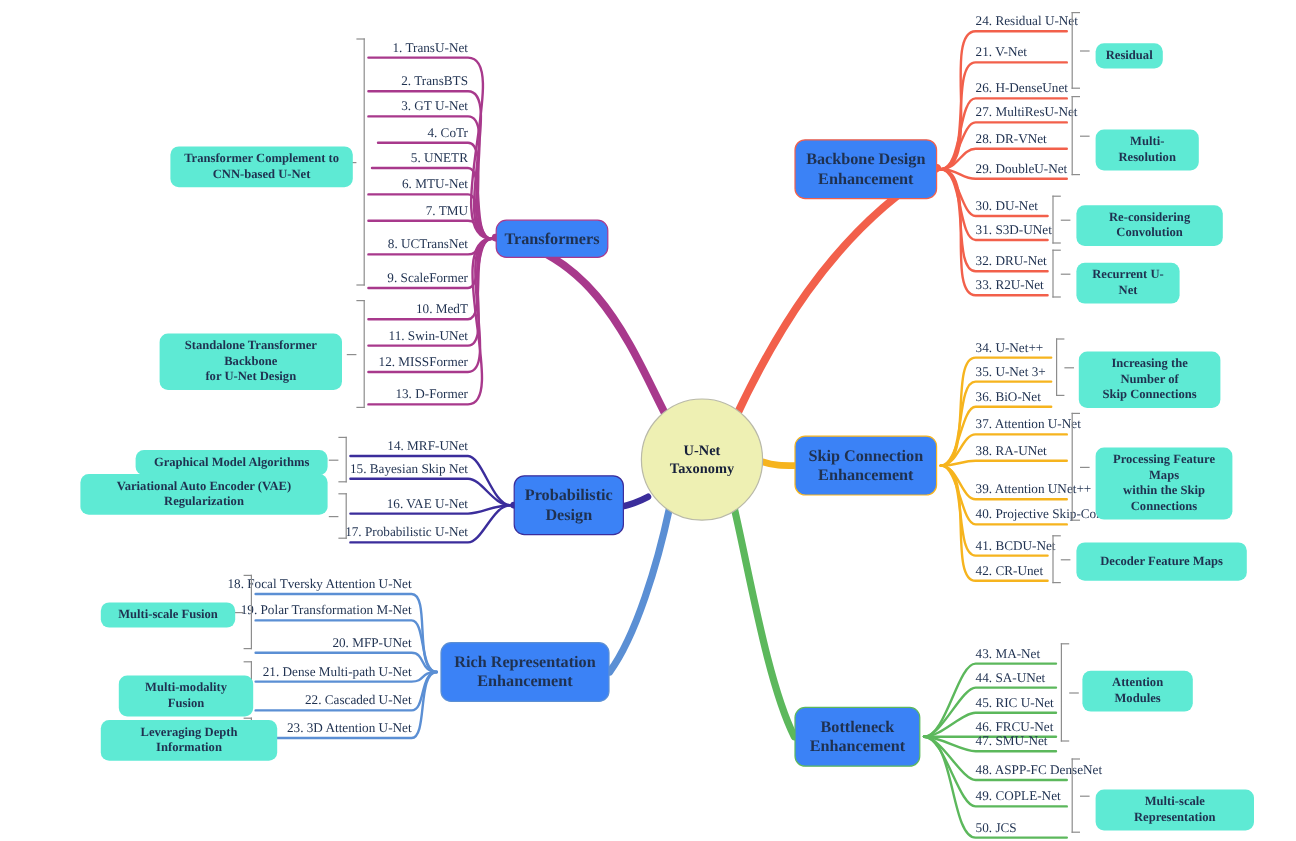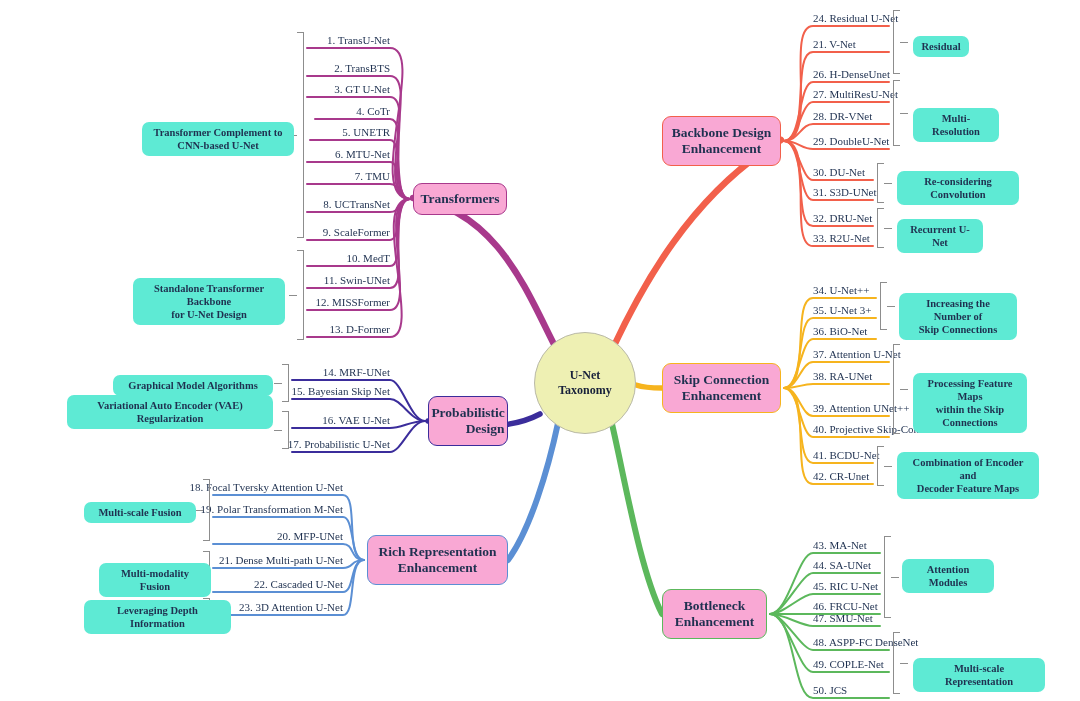--- a/index.html
+++ b/index.html
@@ -16,21 +16,21 @@
     position:absolute;width:102px;height:102px;border-radius:50%;
     background:#eef0b3;border:1.6px solid #b9b9a8;
     display:flex;align-items:center;justify-content:center;text-align:center;
     font-weight:bold;font-size:12px;line-height:1.25;color:#17203a;
     box-sizing:border-box;
   }
 
   
   .branch-node{
     position:absolute;box-sizing:border-box;
-    border-radius:9px;background:#f9a8d4;
+    border-radius:9px;background:#3b82f6;
     display:flex;align-items:center;justify-content:center;text-align:center;
     font-weight:bold;font-size:13.5px;line-height:1.22;
     padding:5px 8px;
   }
 
   
   .leaf{
     position:absolute;box-sizing:border-box;
     font-size:11px;line-height:13px;white-space:nowrap;color:#1f3150;
     padding-bottom:2px;
@@ -115,21 +115,21 @@
       <path d="M770,614 C784.3,614 801.3,650 813,650 L889,650" fill="none" stroke="#5cb85c" stroke-width="2" stroke-linecap="round"></path>
       <path d="M770,614 C787.545,614 798.645,672 813,672 L889,672" fill="none" stroke="#5cb85c" stroke-width="2" stroke-linecap="round"></path>
       <path d="M770,614 C795.41,614 792.21,698 813,698 L889,698" fill="none" stroke="#5cb85c" stroke-width="2" stroke-linecap="round"></path>
     </svg>
   <div id="nodes-layer">
       <div class="branch-node" style="left: 413px; top: 183px; width: 94px; height: 32px; border: 1.4px solid rgb(168, 57, 140);">
         <div>
           <div>Transformers</div>
         </div>
       </div>
-      <div class="branch-node" style="left: 428px; top: 396px; width: 80px; height: 50px; border: 1.4px solid rgb(59, 45, 155); text-align: right;">
+      <div class="branch-node" style="left: 428px; top: 396px; width: 92px; height: 50px; border: 1.4px solid rgb(59, 45, 155);">
         <div>
           <div>Probabilistic</div>
           <div>Design</div>
         </div>
       </div>
       <div class="branch-node" style="left: 367px; top: 535px; width: 141px; height: 50px; border: 1.4px solid rgb(91, 143, 212);">
         <div>
           <div>Rich Representation</div>
           <div>Enhancement</div>
         </div>
@@ -295,21 +295,20 @@
         <div>
           <div>Processing Feature Maps</div>
           <div>within the Skip</div>
           <div>Connections</div>
         </div>
       </div>
       <div class="bracket right-side" style="left: 877px; top: 446px; height: 40px;"></div>
       <div class="tick" style="top: 466px; left: 884px;"></div>
       <div class="group-tag" style="left: 897px; top: 452px; width: 142px; min-height: 32px;">
         <div>
-          <div>Combination of Encoder and</div>
           <div>Decoder Feature Maps</div>
         </div>
       </div>
       <div class="bracket right-side" style="left: 884px; top: 536px; height: 82px;"></div>
       <div class="tick" style="top: 577px; left: 891px;"></div>
       <div class="group-tag" style="left: 902px; top: 559px; width: 92px; min-height: 20px;">
         <div>
           <div>Attention Modules</div>
         </div>
       </div>

